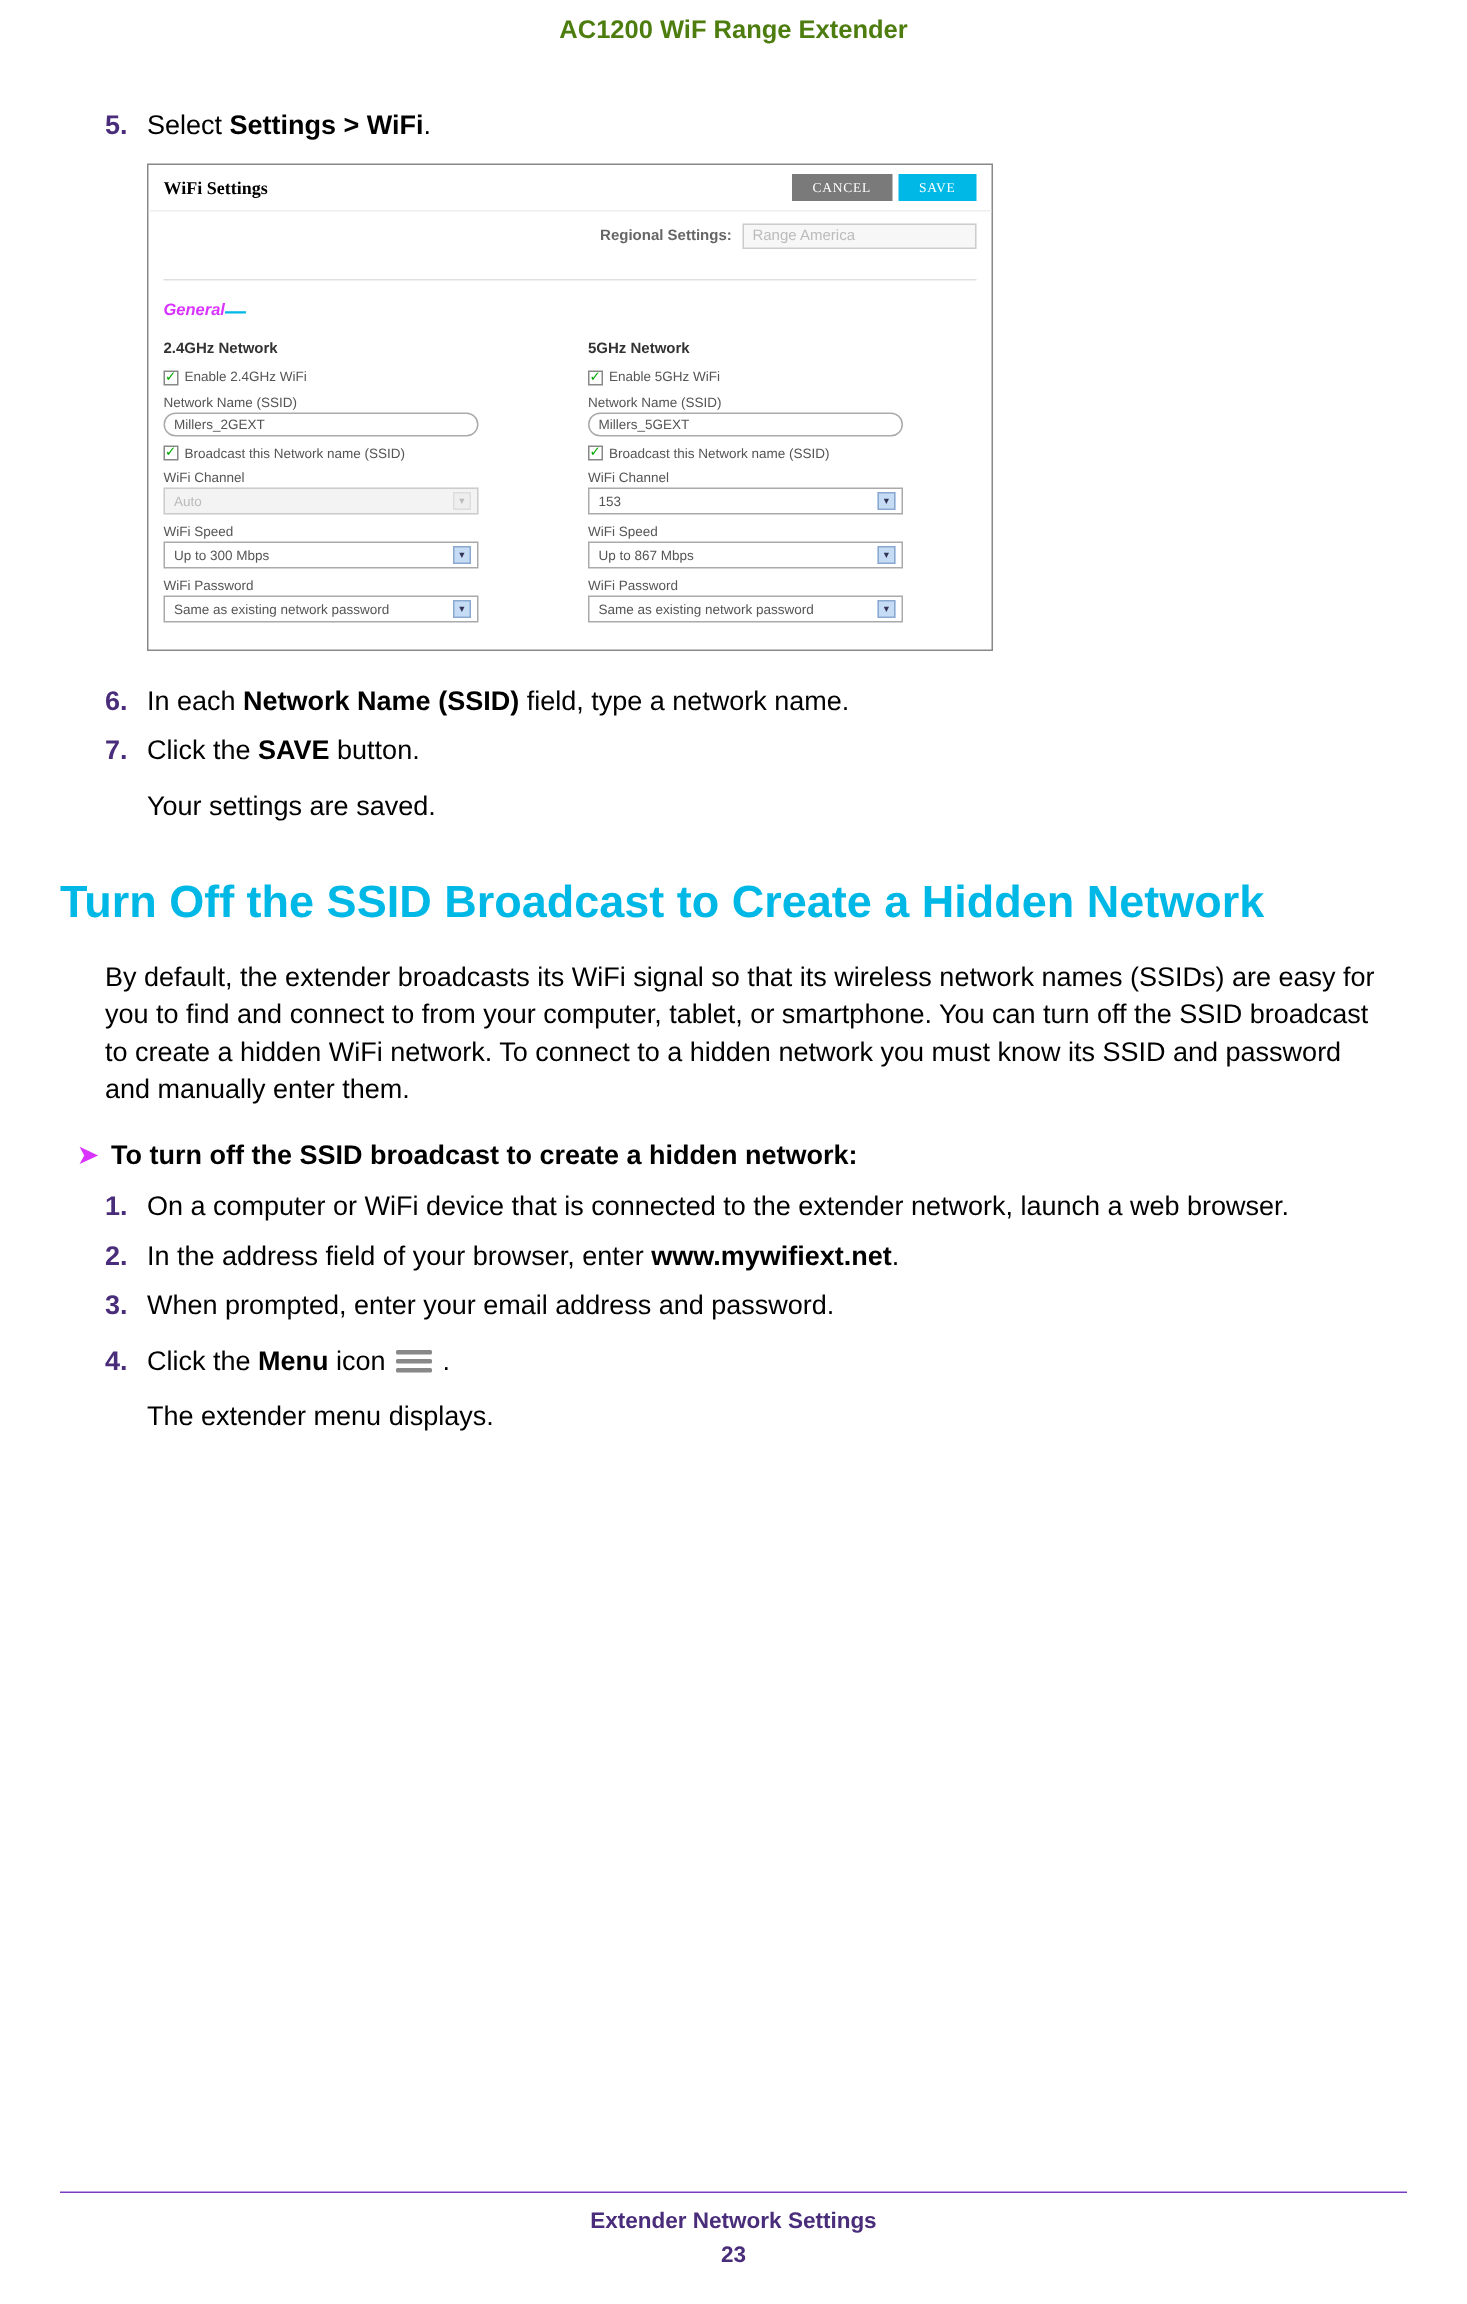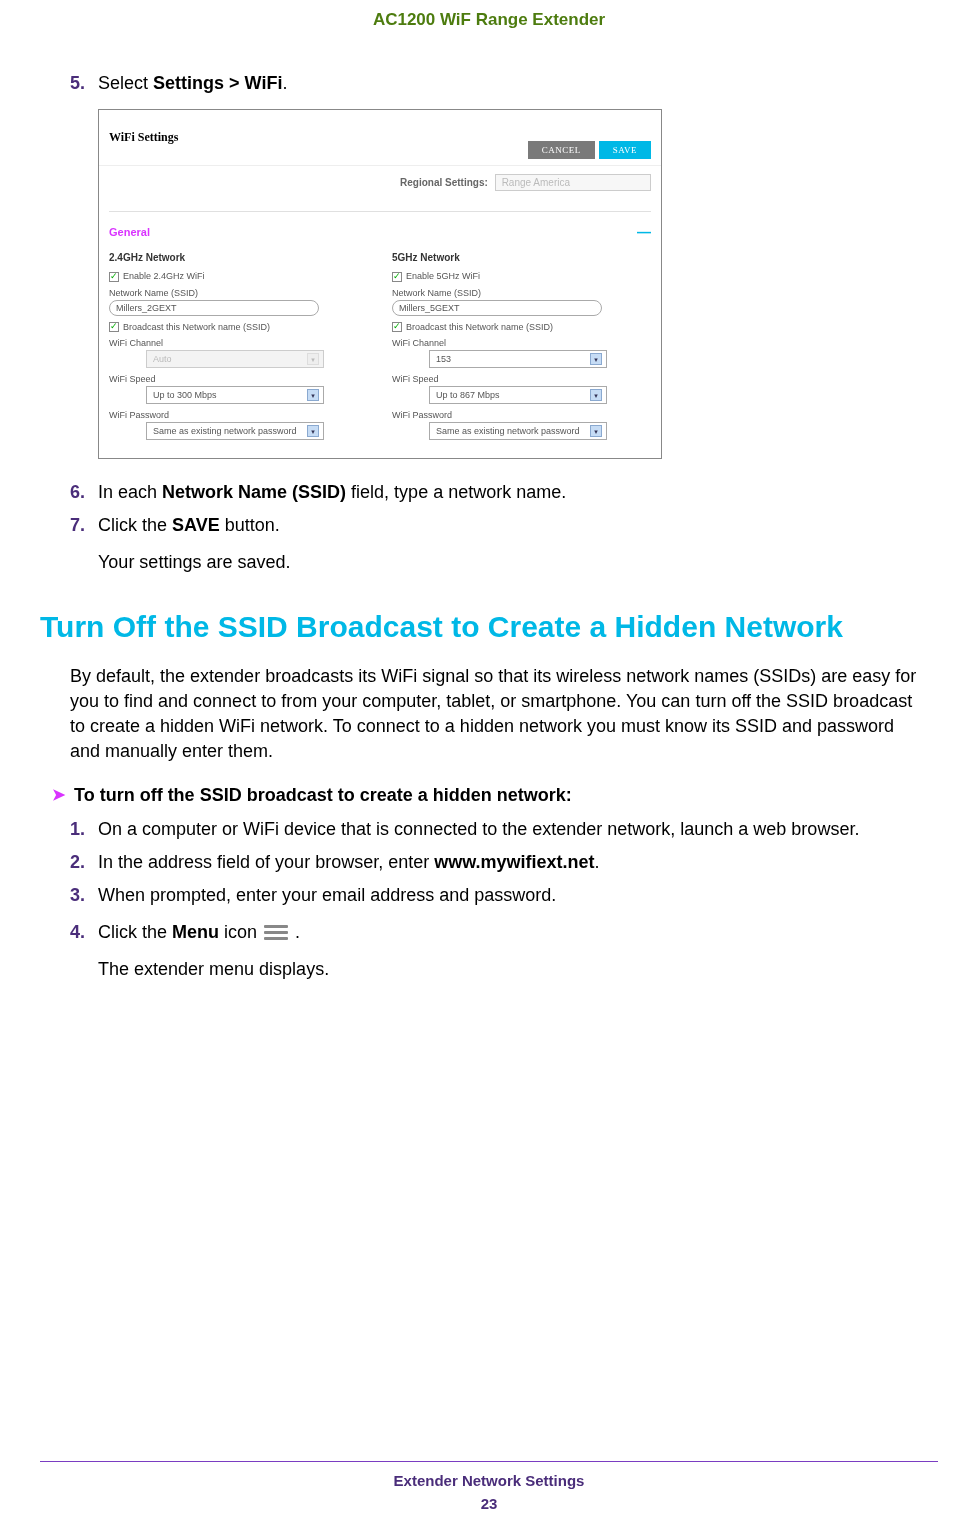--- a/index.html
+++ b/index.html
@@ -62,21 +62,20 @@
     font-family: Liberation Serif, serif;
   }
   .ui-title { font-weight: bold; font-size: 12px; color: #000; }
   .ui-btns { display: flex; gap: 4px; }
   .ui-btn {
     font-size: 9px;
     padding: 4px 14px;
     color: #fff;
     text-align: left;
     letter-spacing: 0.5px;
-    margin-top: 25px;
   }
   .ui-btn.cancel { background: #7a7a7a; }
   .ui-btn.save { background: #00b8e6; }
   .ui-regional {
     text-align: right;
     padding: 8px 10px 20px 10px;
     font-size: 10px;
     color: #666;
     font-weight: bold;
   }
@@ -90,22 +89,23 @@
     margin-left: 4px;
     font-size: 10px;
   }
   .ui-hr { border: none; border-top: 1px solid #e0e0e0; margin: 0 10px; }
   .ui-general {
     color: #d933ff;
     font-weight: bold;
     padding: 12px 10px 8px 10px;
     font-size: 11px;
     display: flex;
-    justify-content: space-between;
+    justify-content: flex-start;
     align-items: center;
+    font-style: italic;
   }
   .ui-minus { color: #00b8e6; font-weight: bold; font-size: 14px; }
   .ui-cols {
     display: flex;
     padding: 4px 10px 12px 10px;
     gap: 24px;
   }
   .ui-col { flex: 1; }
   .ui-col .hdr { font-weight: bold; color: #333; font-size: 10px; margin-bottom: 8px; }
   .ui-row { margin-bottom: 6px; font-size: 9px; color: #555; }
@@ -135,25 +135,24 @@
     margin-top: 2px;
     background: #fff;
   }
   .ui-select {
     display: flex;
     justify-content: space-between;
     align-items: center;
     border: 1px solid #aaa;
     padding: 2px 4px 2px 6px;
     font-size: 9px;
-    width: 178px;
+    width: 210px;
     color: #555;
     margin-top: 2px;
     background: #fff;
-    margin-left: 37px;
   }
   .ui-select.disabled { background: #f3f3f3; color: #bbb; border-color: #ccc; }
   .ui-select .arrow {
     width: 12px; height: 12px;
     background: #c6dcf5;
     border: 1px solid #8aa9d0;
     font-size: 7px; line-height: 12px; text-align: center;
     color: #335;
   }
   .ui-select.disabled .arrow { background: #eee; border-color: #ddd; color: #bbb; }

